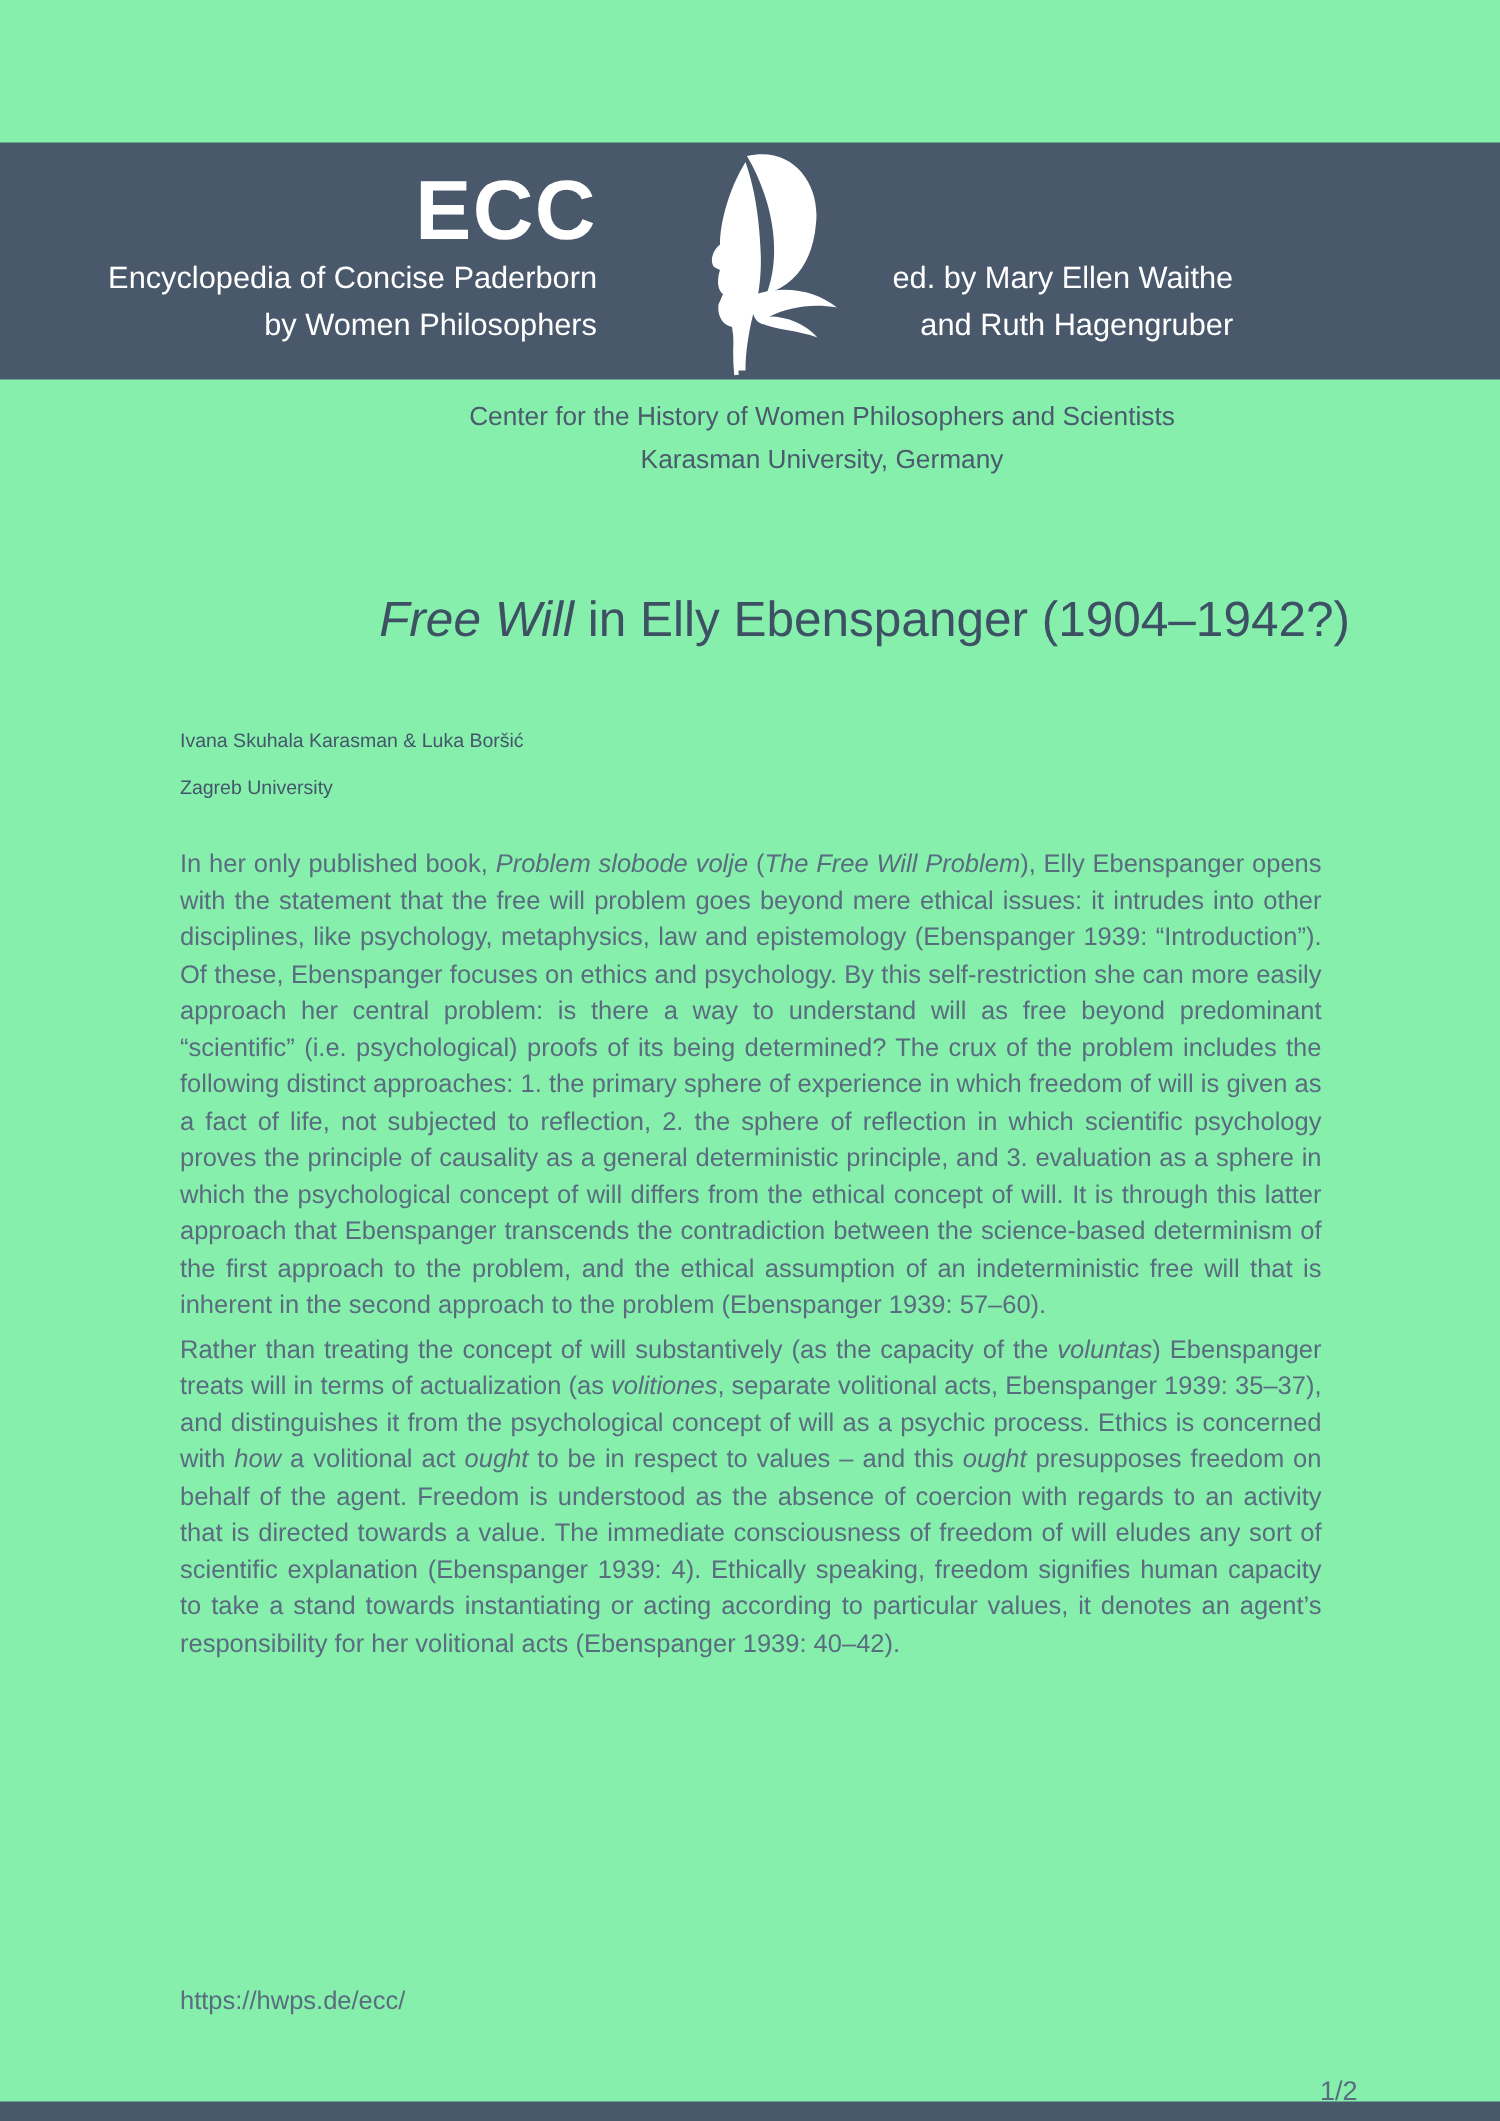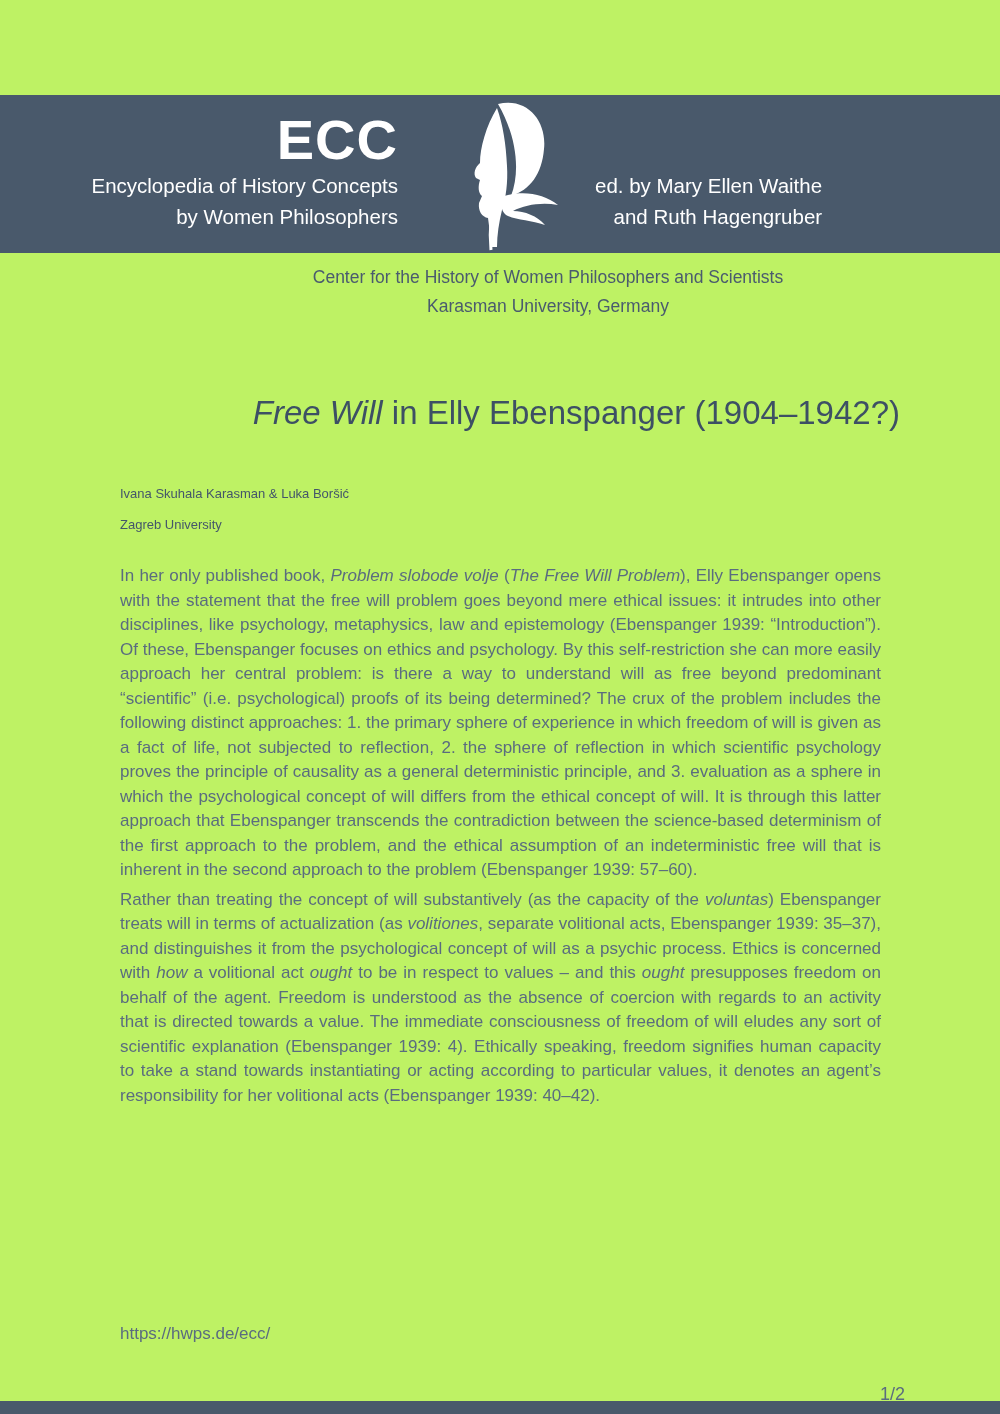--- a/index.html
+++ b/index.html
@@ -7,21 +7,21 @@
     --header-fg:#ffffff;
     --title-fg:#3d5064;
     --subheader-fg:#4a5b6e;
     --body-fg:#5a6c7f;
     --authors-fg:#44566a;
   }
   html,body{margin:0;padding:0;background:#ffffff;}
   .page{
     position:relative;
     width:1000px;height:1414px;
-    background:#bef264;
+    background:#86efac;
     overflow:hidden;
     font-family:"Liberation Sans", sans-serif;
   }
   .header-band{
     position:absolute;top:95px;left:0;
     width:1000px;height:158px;
     background:var(--header-bg);
   }
   .header-left{
     position:absolute;top:0;right:602px;
@@ -91,21 +91,21 @@
 </style>
 </head>
 <body>
 
 <div class="page">
 
   <div class="header-band">
 
     <div class="header-left">
       <div class="ecc-wordmark">ECC</div>
-      <div class="header-subline">Encyclopedia of History Concepts</div>
+      <div class="header-subline">Encyclopedia of Concise Paderborn</div>
       <div class="header-subline">by Women Philosophers</div>
     </div>
 
     <div class="header-logo">
       <svg viewBox="0 0 126 152" width="126" height="152" aria-hidden="true">
 
         <path d="M57,5 C87,-2 106,23 103,50 C101,75 89,91 70,97 C80,71 75,36 57,5 Z" fill="#ffffff"></path>
 
         <path d="M56,9 C45,27 39,49 39,64
                  C34,68 32,75 35,79 L39,81

